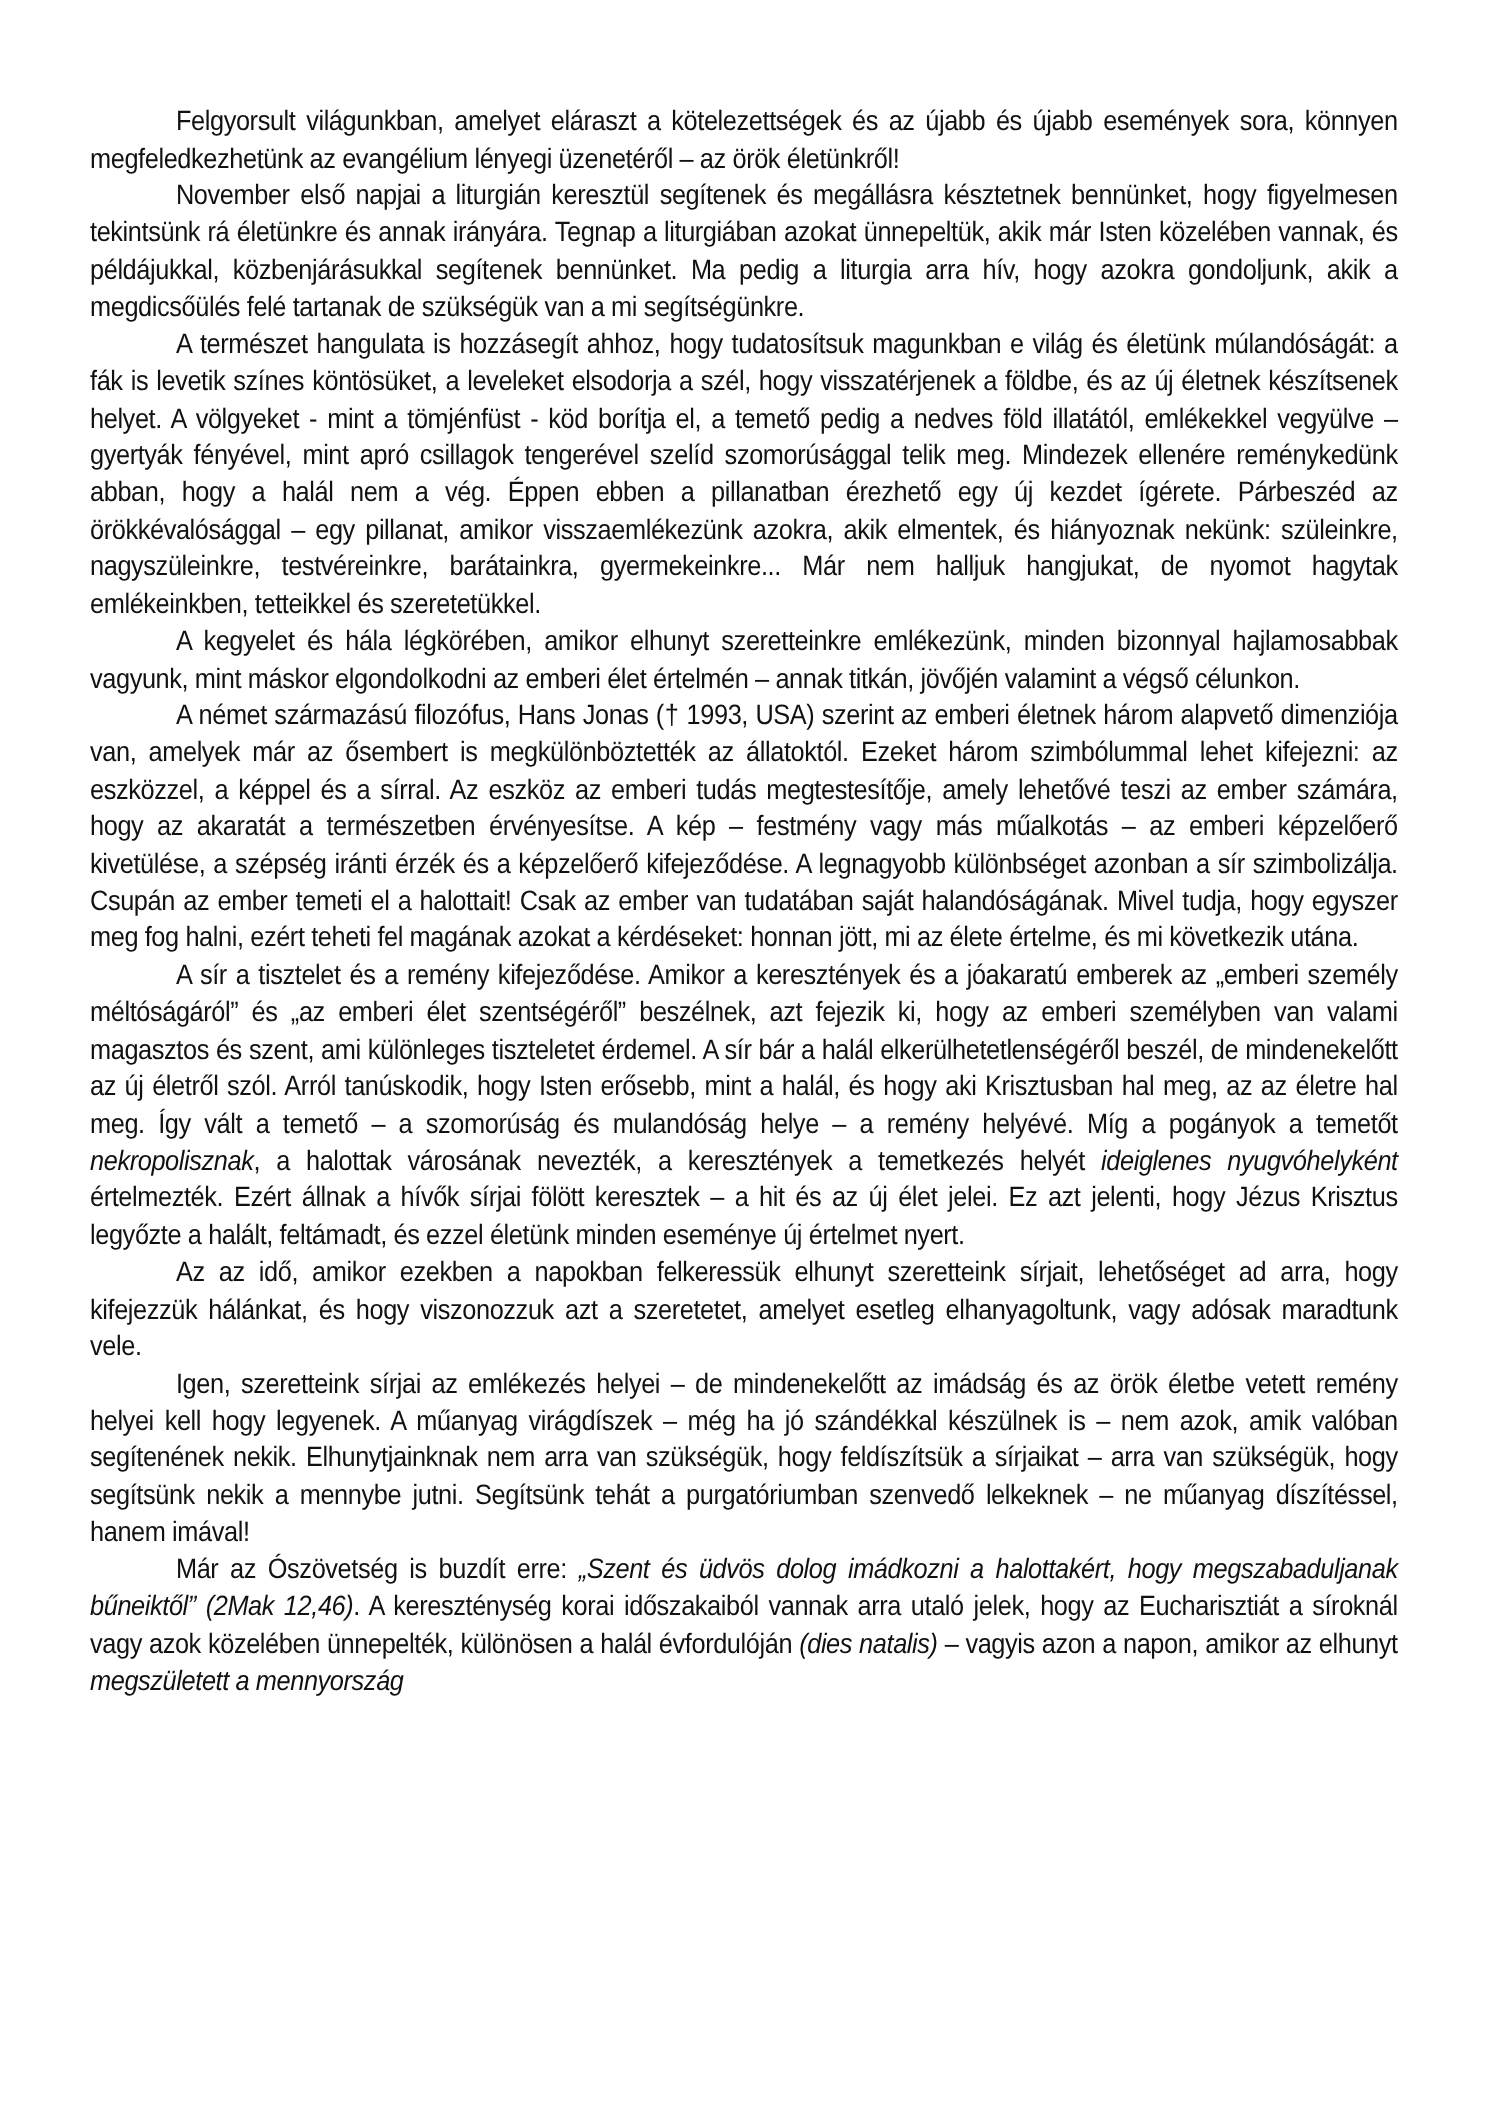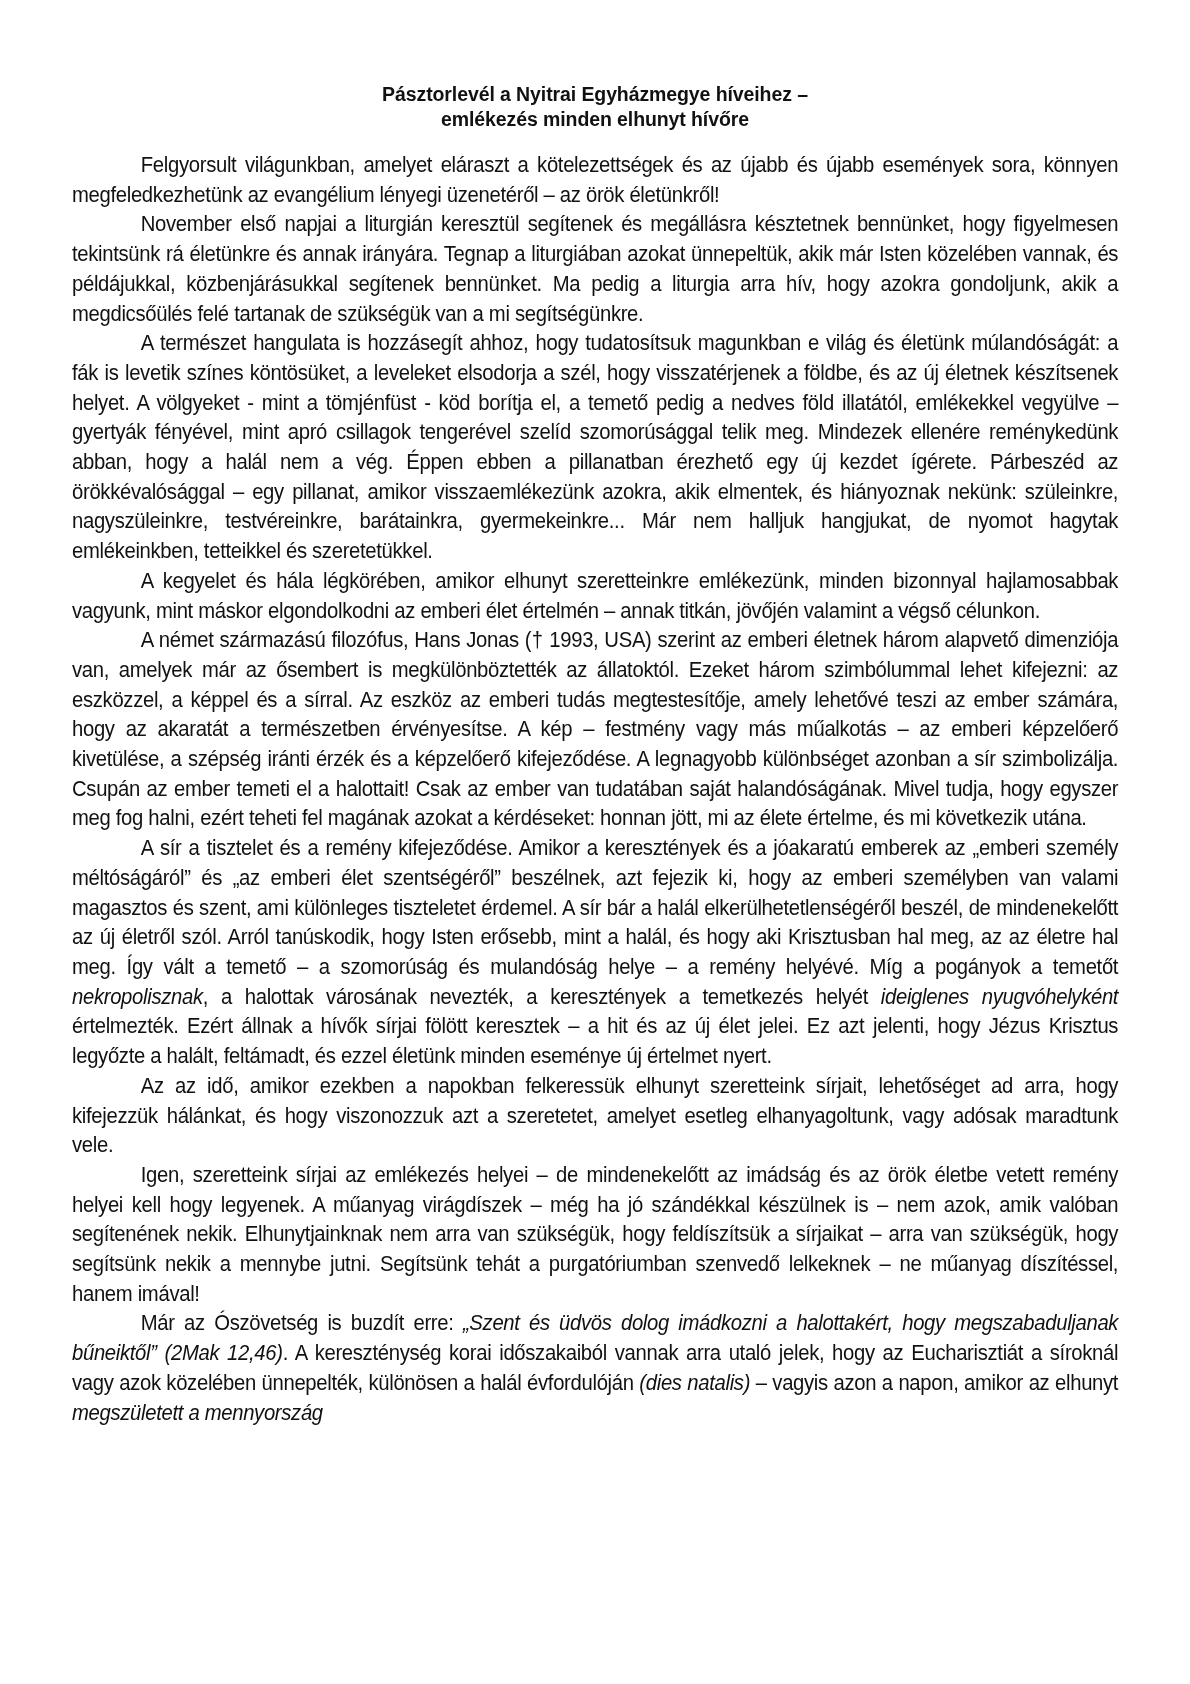--- a/index.html
+++ b/index.html
@@ -46,24 +46,20 @@
       text-indent: 76px;
     }
     .para em {
       font-style: italic;
     }
   </style>
 </head>
 <body>
 
 <div class="page">
-  <h1 class="title">
-    <span>Pásztorlevél a Nyitrai Egyházmegye híveihez –</span>
-    <span>emlékezés minden elhunyt hívőre</span>
-  </h1>
   <div class="body-text" id="body-text">
     <p class="para"><span>Felgyorsult világunkban, amelyet eláraszt a kötelezettségek és az újabb és újabb események sora, könnyen megfeledkezhetünk az evangélium lényegi üzenetéről – az örök életünkről!</span></p>
     <p class="para"><span>November első napjai a liturgián keresztül segítenek és megállásra késztetnek bennünket, hogy figyelmesen tekintsünk rá életünkre és annak irányára. Tegnap a liturgiában azokat ünnepeltük, akik már Isten közelében vannak, és példájukkal, közbenjárásukkal segítenek bennünket. Ma pedig a liturgia arra hív, hogy azokra gondoljunk, akik a megdicsőülés felé tartanak de szükségük van a mi segítségünkre.</span></p>
     <p class="para"><span>A természet hangulata is hozzásegít ahhoz, hogy tudatosítsuk magunkban e világ és életünk múlandóságát: a fák is levetik színes köntösüket, a leveleket elsodorja a szél, hogy visszatérjenek a földbe, és az új életnek készítsenek helyet. A völgyeket - mint a tömjénfüst - köd borítja el, a temető pedig a nedves föld illatától, emlékekkel vegyülve – gyertyák fényével, mint apró csillagok tengerével szelíd szomorúsággal telik meg. Mindezek ellenére reménykedünk abban, hogy a halál nem a vég. Éppen ebben a pillanatban érezhető egy új kezdet ígérete. Párbeszéd az örökkévalósággal – egy pillanat, amikor visszaemlékezünk azokra, akik elmentek, és hiányoznak nekünk: szüleinkre, nagyszüleinkre, testvéreinkre, barátainkra, gyermekeinkre... Már nem halljuk hangjukat, de nyomot hagytak emlékeinkben, tetteikkel és szeretetükkel.</span></p>
     <p class="para"><span>A kegyelet és hála légkörében, amikor elhunyt szeretteinkre emlékezünk, minden bizonnyal hajlamosabbak vagyunk, mint máskor elgondolkodni az emberi élet értelmén – annak titkán, jövőjén valamint a végső célunkon.</span></p>
     <p class="para"><span>A német származású filozófus, Hans Jonas († 1993, USA) szerint az emberi életnek három alapvető dimenziója van, amelyek már az ősembert is megkülönböztették az állatoktól. Ezeket három szimbólummal lehet kifejezni: az eszközzel, a képpel és a sírral. Az eszköz az emberi tudás megtestesítője, amely lehetővé teszi az ember számára, hogy az akaratát a természetben érvényesítse. A kép – festmény vagy más műalkotás – az emberi képzelőerő kivetülése, a szépség iránti érzék és a képzelőerő kifejeződése. A legnagyobb különbséget azonban a sír szimbolizálja. Csupán az ember temeti el a halottait! Csak az ember van tudatában saját halandóságának. Mivel tudja, hogy egyszer meg fog halni, ezért teheti fel magának azokat a kérdéseket: honnan jött, mi az élete értelme, és mi következik utána.</span></p>
     <p class="para"><span>A sír a tisztelet és a remény kifejeződése. Amikor a keresztények és a jóakaratú emberek az „emberi személy méltóságáról” és „az emberi élet szentségéről” beszélnek, azt fejezik ki, hogy az emberi személyben van valami magasztos és szent, ami különleges tiszteletet érdemel. A sír bár a halál elkerülhetetlenségéről beszél, de mindenekelőtt az új életről szól. Arról tanúskodik, hogy Isten erősebb, mint a halál, és hogy aki Krisztusban hal meg, az az életre hal meg. Így vált a temető – a szomorúság és mulandóság helye – a remény helyévé. Míg a pogányok a temetőt </span><em>nekropolisznak</em><span>, a halottak városának nevezték, a keresztények a temetkezés helyét </span><em>ideiglenes nyugvóhelyként</em><span> értelmezték. Ezért állnak a hívők sírjai fölött keresztek – a hit és az új élet jelei. Ez azt jelenti, hogy Jézus Krisztus legyőzte a halált, feltámadt, és ezzel életünk minden eseménye új értelmet nyert.</span></p>
     <p class="para"><span>Az az idő, amikor ezekben a napokban felkeressük elhunyt szeretteink sírjait, lehetőséget ad arra, hogy kifejezzük hálánkat, és hogy viszonozzuk azt a szeretetet, amelyet esetleg elhanyagoltunk, vagy adósak maradtunk vele.</span></p>
     <p class="para"><span>Igen, szeretteink sírjai az emlékezés helyei – de mindenekelőtt az imádság és az örök életbe vetett remény helyei kell hogy legyenek. A műanyag virágdíszek – még ha jó szándékkal készülnek is – nem azok, amik valóban segítenének nekik. Elhunytjainknak nem arra van szükségük, hogy feldíszítsük a sírjaikat – arra van szükségük, hogy segítsünk nekik a mennybe jutni. Segítsünk tehát a purgatóriumban szenvedő lelkeknek – ne műanyag díszítéssel, hanem imával!</span></p>
     <p class="para"><span>Már az Ószövetség is buzdít erre: </span><em>„Szent és üdvös dolog imádkozni a halottakért, hogy megszabaduljanak bűneiktől” (2Mak 12,46)</em><span>. A kereszténység korai időszakaiból vannak arra utaló jelek, hogy az Eucharisztiát a síroknál vagy azok közelében ünnepelték, különösen a halál évfordulóján </span><em>(dies natalis)</em><span> – vagyis azon a napon, amikor az elhunyt </span><em>megszületett a mennyország</em></p>

